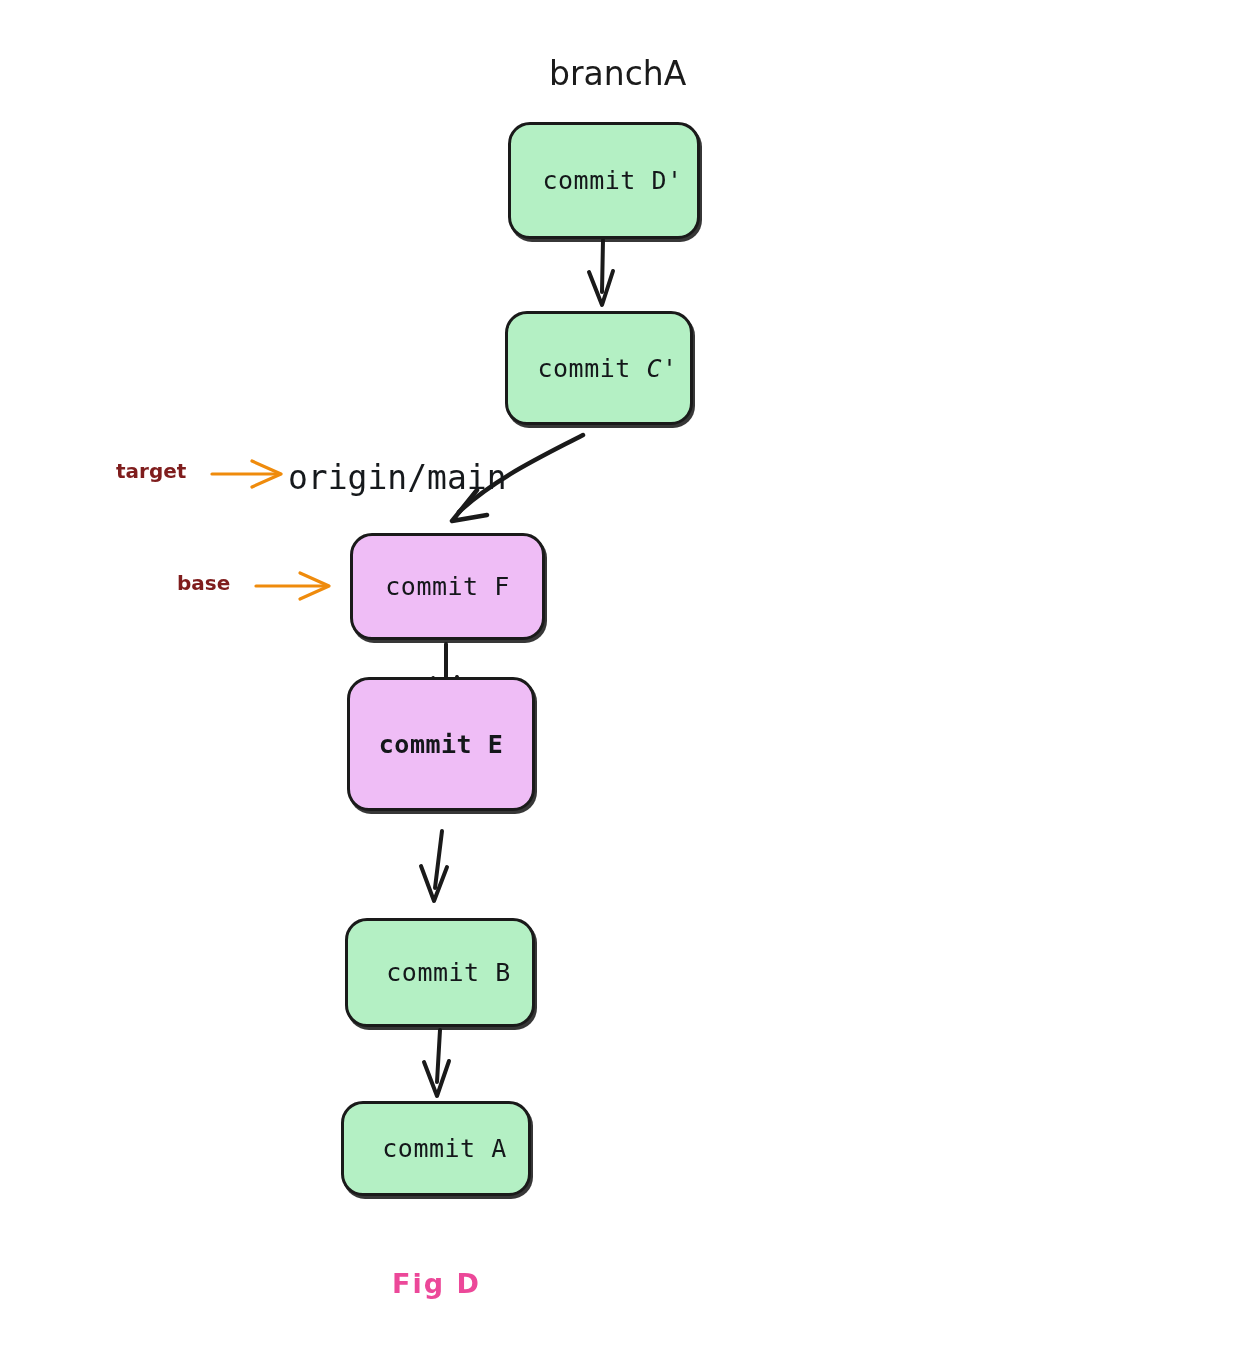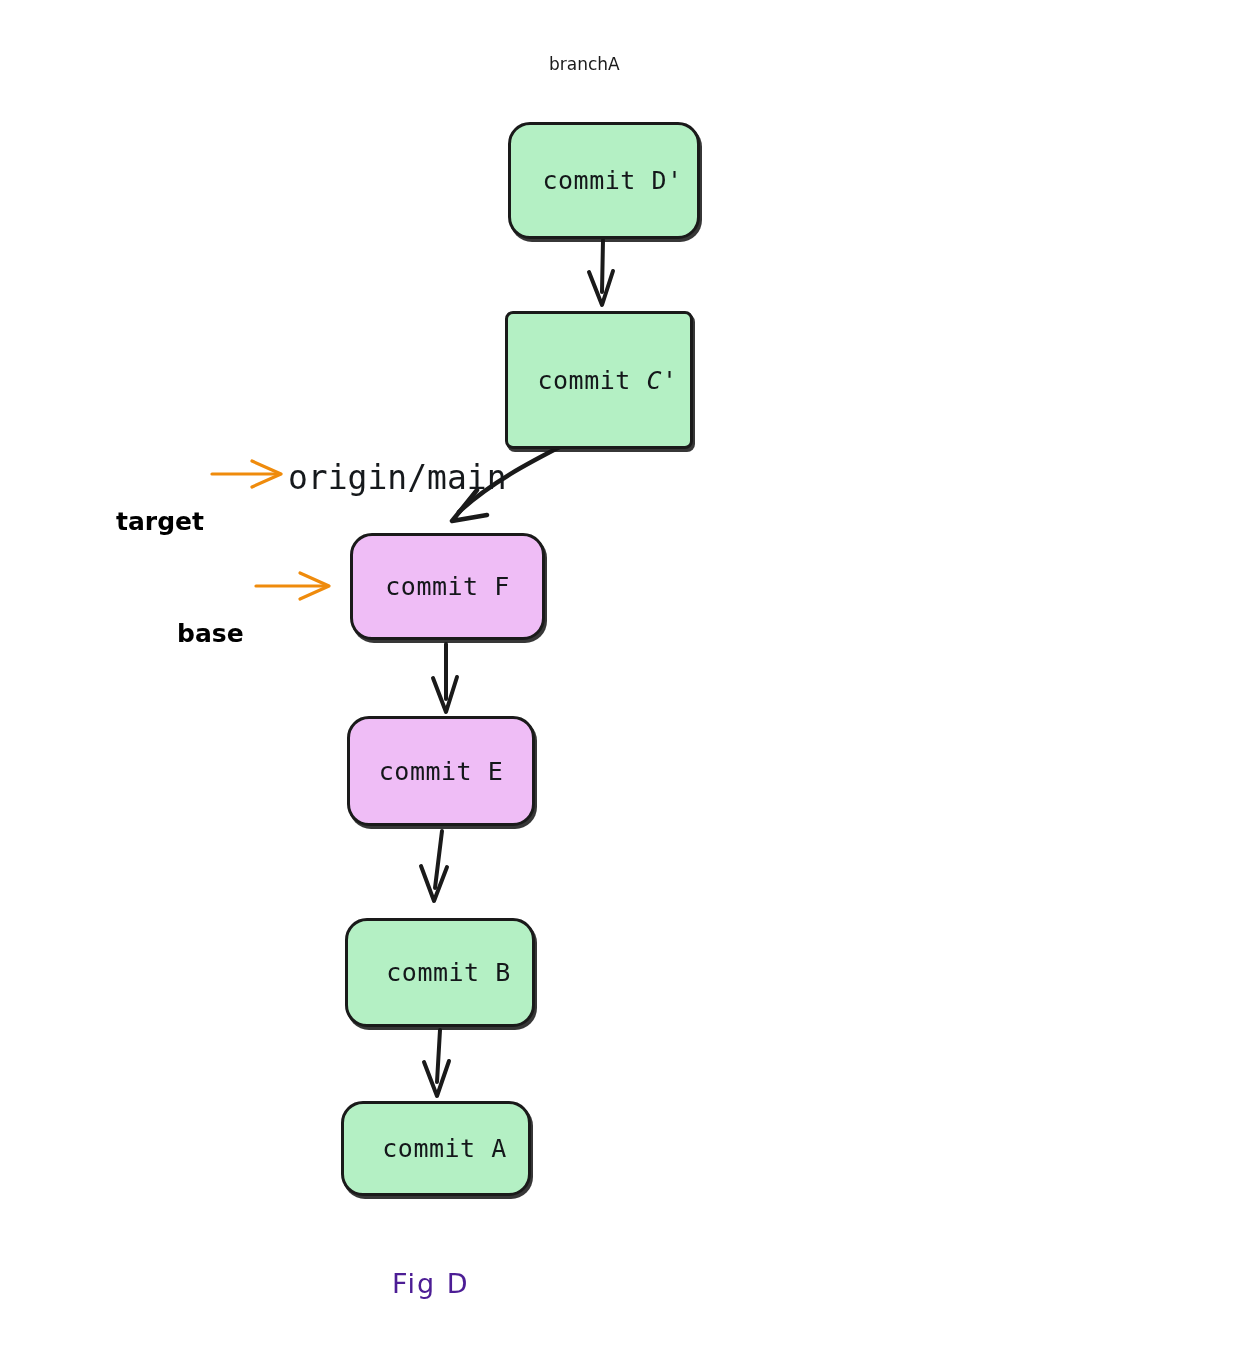--- a/index.html
+++ b/index.html
@@ -43,46 +43,45 @@
     box-shadow: 2px 3px 0 rgba(20,20,20,0.85);
   }
   .node.green { background: #b4f0c4; padding-left: 17px; }
   .node.purple { background: #efbdf6; }
   .node .label-italic { font-style: italic; }
 
   
   .branch-label {
     position: absolute;
     font-family: "DejaVu Sans", sans-serif;
-    font-size: 17px;
+    font-size: 33px;
     color: #1b1b1b;
     white-space: nowrap;
   }
   .ref-label {
     position: absolute;
     font-family: "DejaVu Sans Mono", "Liberation Mono", monospace;
     font-size: 33px;
     color: #16191c;
     white-space: nowrap;
   }
   .annot-label {
     position: absolute;
     font-family: "DejaVu Sans", sans-serif;
-    font-size: 25px;
+    font-size: 20px;
     font-weight: 600;
-    color: #000000;
+    color: #7f1d1d;
     white-space: nowrap;
-    margin-top: 48px;
   }
   .fig-label {
     position: absolute;
     font-family: "DejaVu Sans", sans-serif;
     font-size: 27px;
-    font-weight: 400;
-    color: #4c1d95;
+    font-weight: 700;
+    color: #ec4899;
     letter-spacing: 2px;
     white-space: nowrap;
   }
 </style>
 </head>
 <body>
 
 <div id="canvas">
 
   <svg id="wires" viewBox="0 0 1252 1348">
@@ -122,35 +121,35 @@
       <path d="M300,573 L329,586 L300,599" stroke="#ef8b0c" stroke-width="3.2" fill="none" stroke-linecap="round" stroke-linejoin="round"></path>
     </g>
   </svg>
 
   <div class="branch-label" style="left:549px; top:54px;">branchA</div>
 
   <div class="node green" style="left:508px; top:122px; width:192px; height:117px;">
     <span><span>commit </span><span>D'</span></span>
   </div>
 
-  <div class="node green" style="left:505px; top:311px; width:188px; height:138px;border-radius:8px;">
+  <div class="node green" style="left:505px; top:311px; width:188px; height:114px;">
     <span><span>commit </span><span class="label-italic">C'</span></span>
   </div>
 
   <div class="annot-label" style="left:116px; top:459px;">target</div>
 
   <div class="ref-label" style="left:288px; top:458px;">origin/main</div>
 
   <div class="annot-label" style="left:177px; top:571px;">base</div>
 
   <div class="node purple" style="left:350px; top:533px; width:195px; height:107px;justify-content:center;">
     <span><span>commit </span><span>F</span></span>
   </div>
 
-  <div class="node purple" style="left:347px; top:716px; width:188px; height:110px;">
+  <div class="node purple" style="left:347px; top:677px; width:188px; height:134px;font-weight:bold;">
     <span><span>commit </span><span>E</span></span>
   </div>
 
   <div class="node green" style="left:345px; top:918px; width:190px; height:109px;text-align:right;">
     <span><span>commit </span><span>B</span></span>
   </div>
 
   <div class="node green" style="left:341px; top:1101px; width:190px; height:95px;">
     <span><span>commit </span><span>A</span></span>
   </div>

